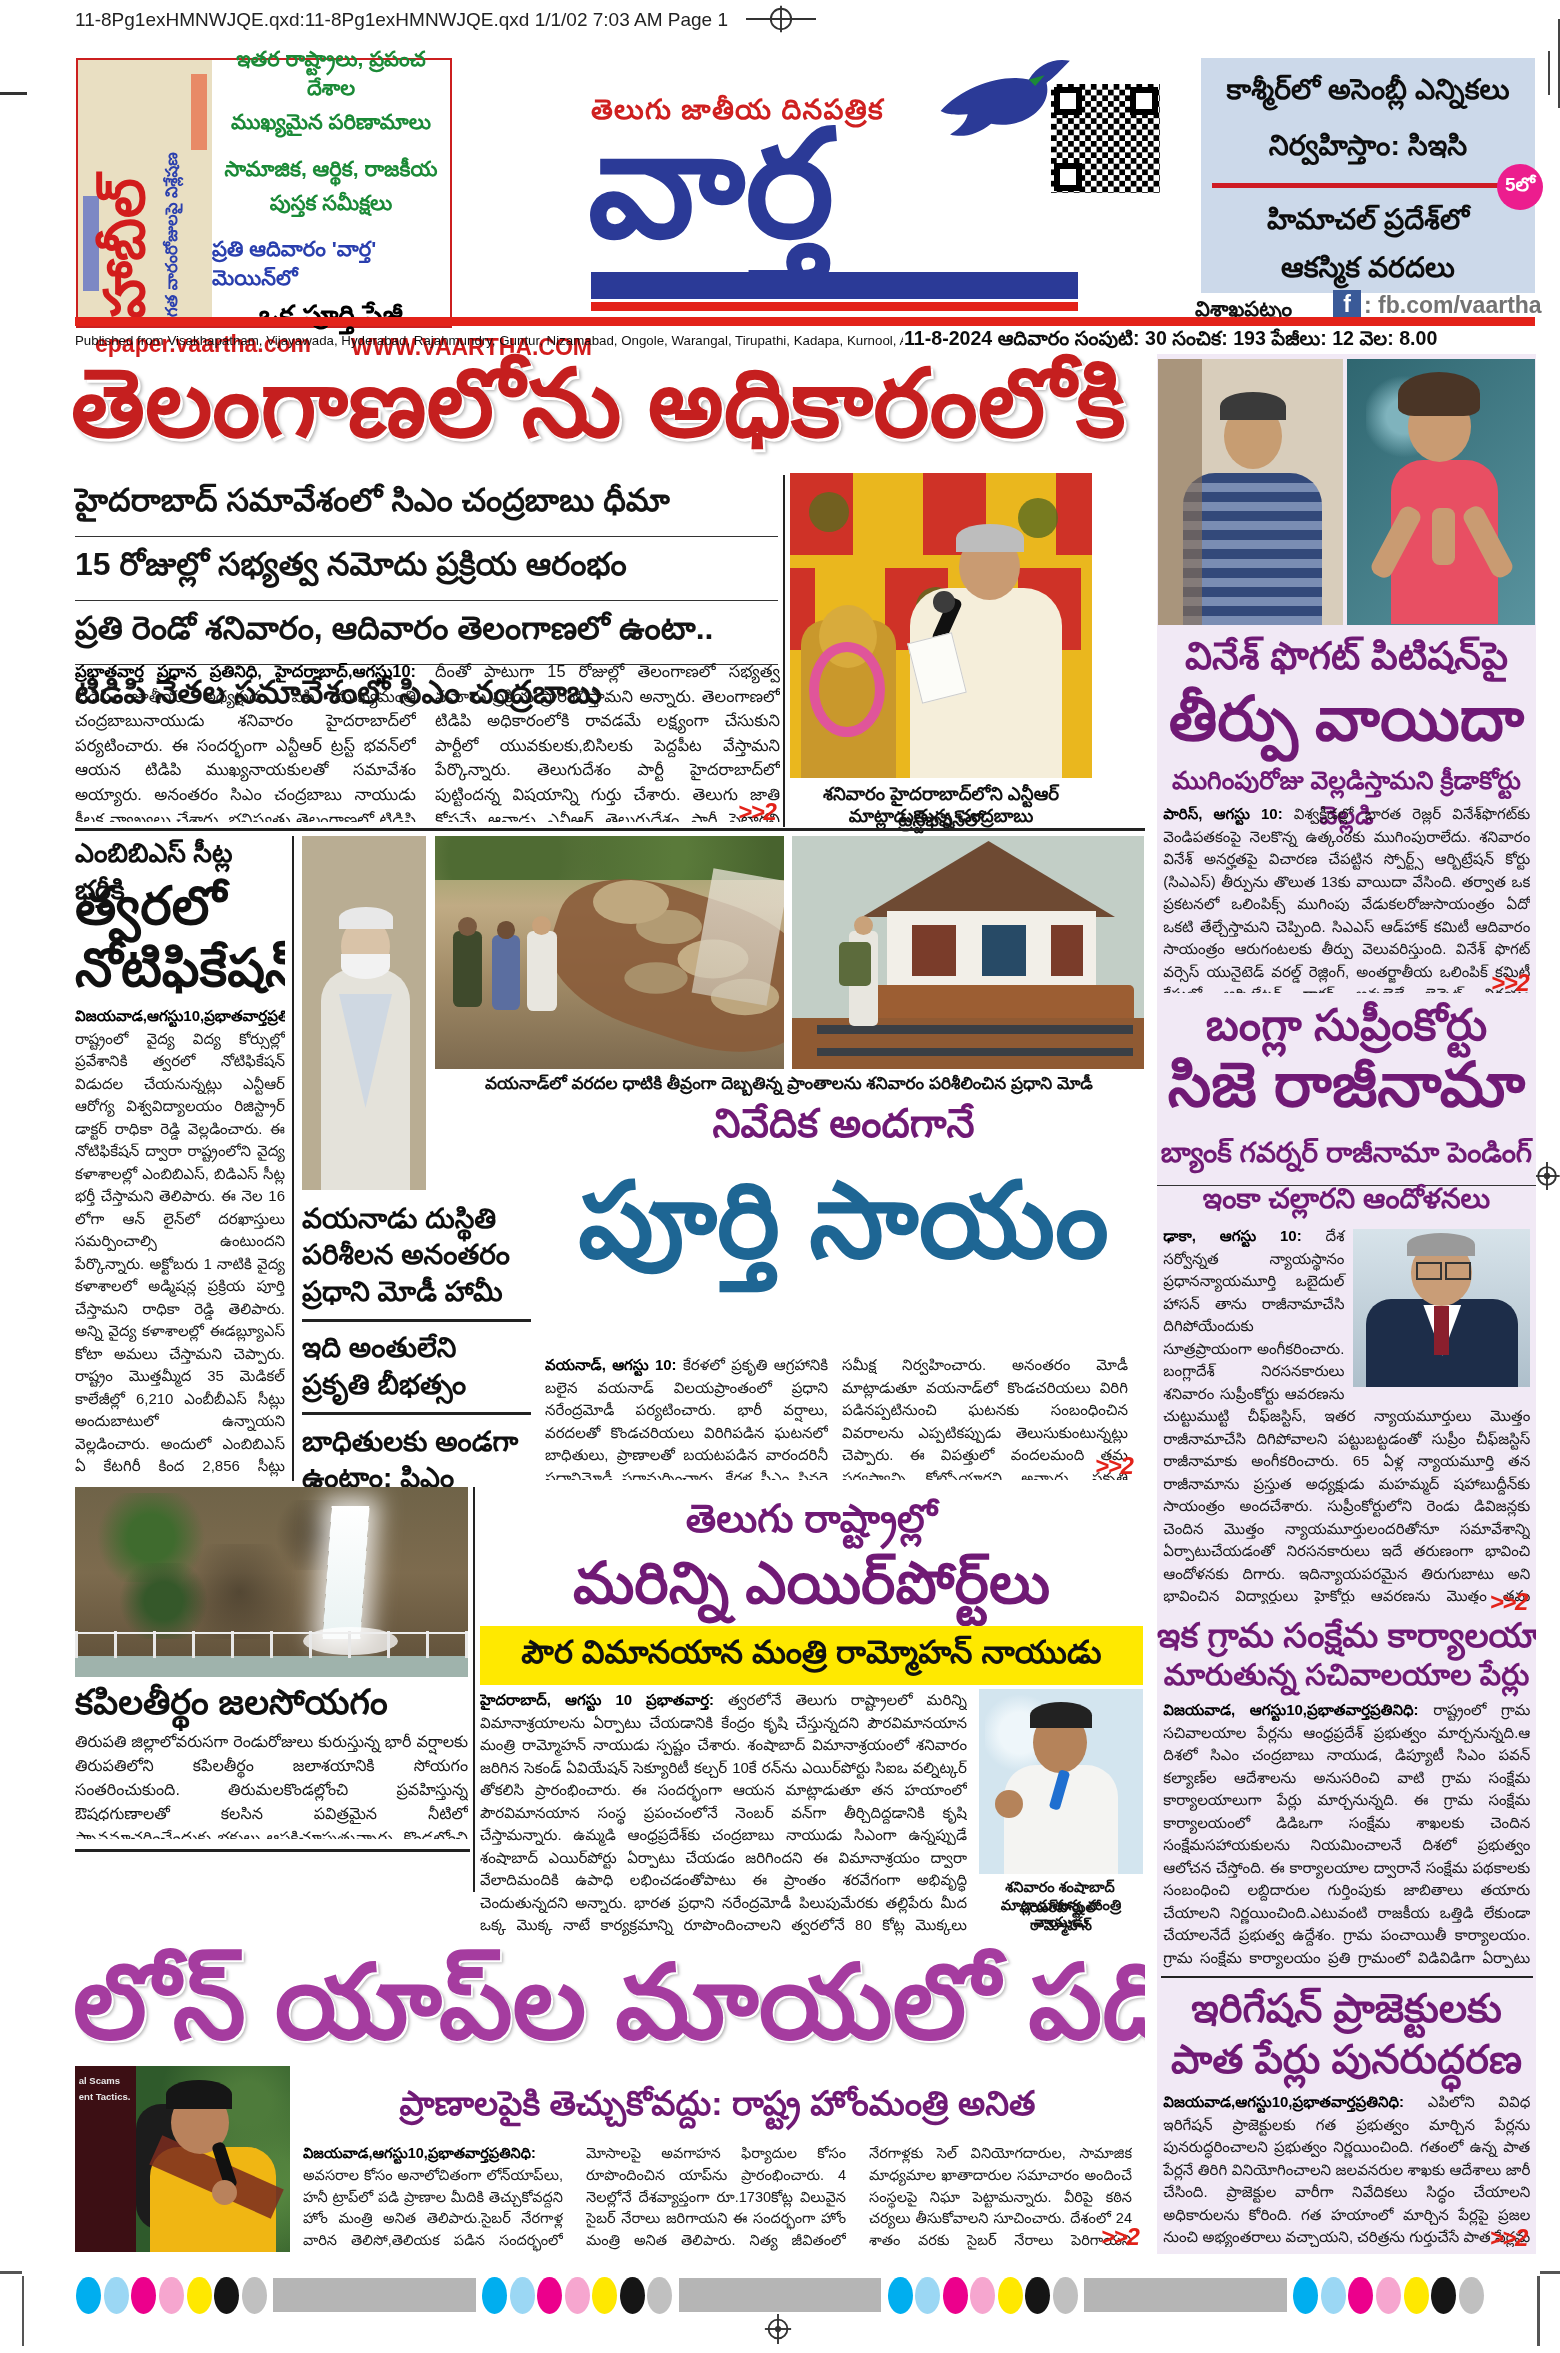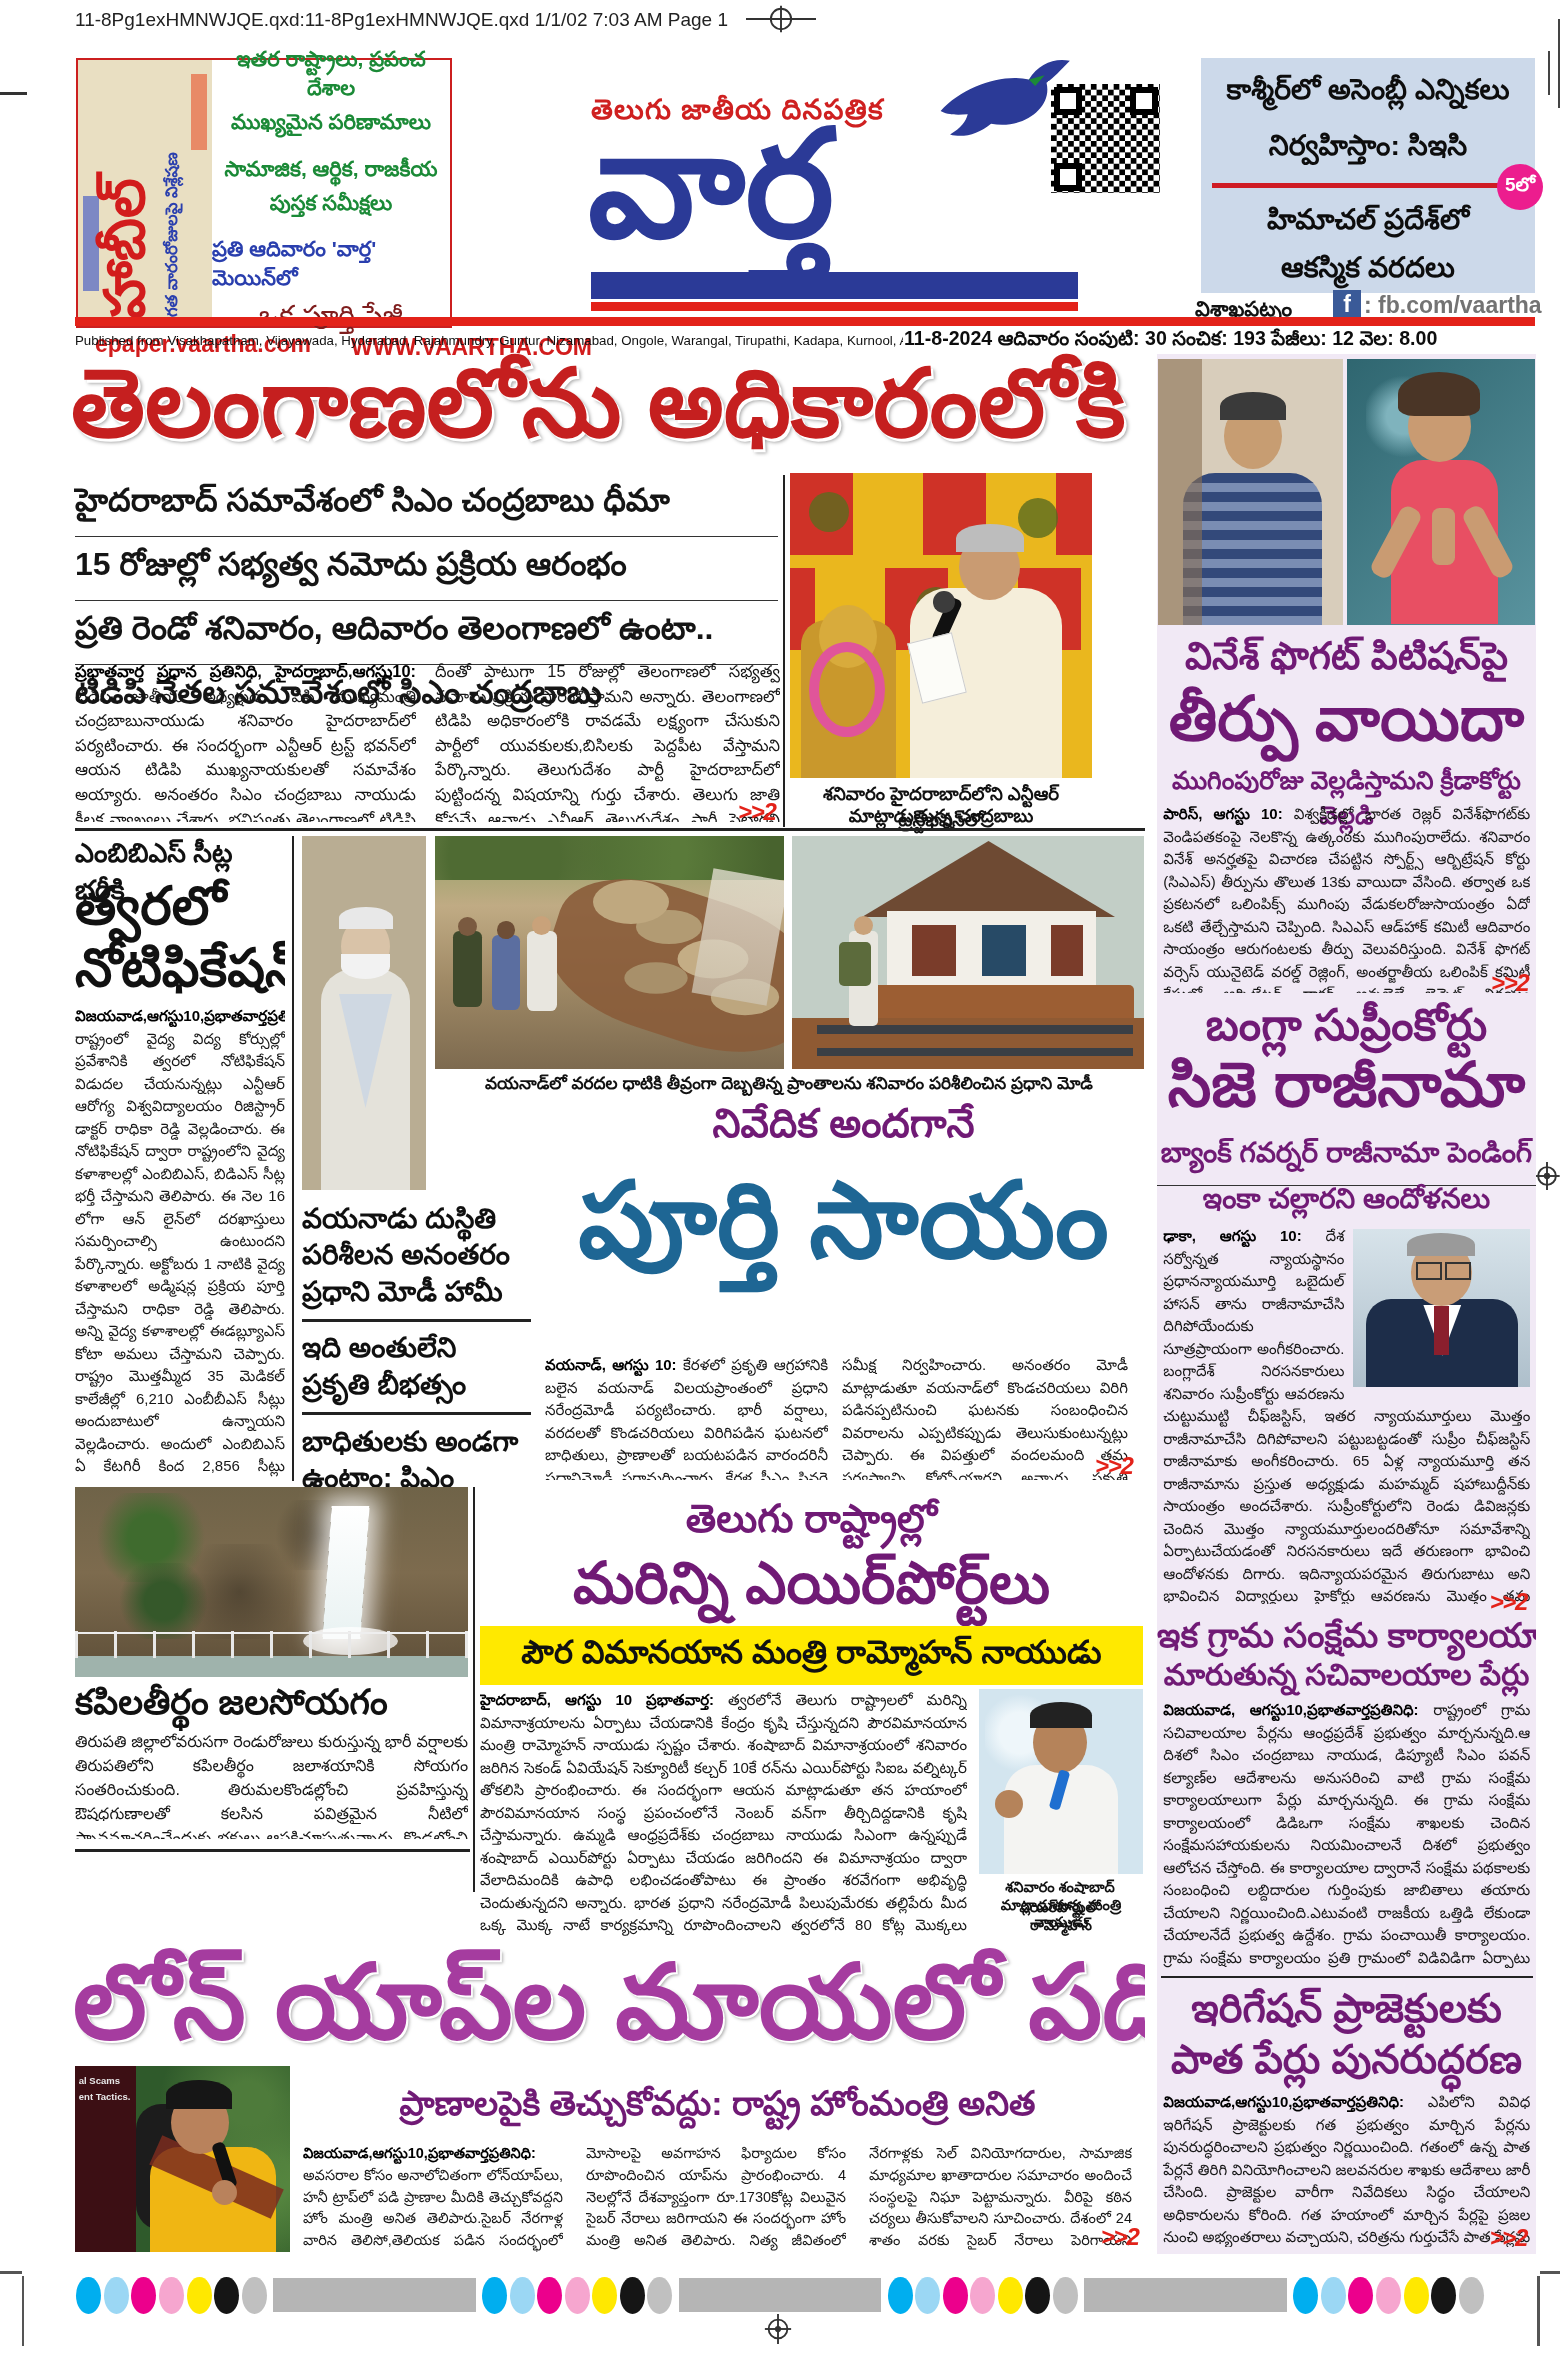--- a/index.html
+++ b/index.html
@@ -19,21 +19,21 @@
   .promo{position:absolute;left:76px;top:58px;width:372px;height:266px;border:2.5px solid #cc1f1f;display:flex;background:#fff;}
   .promo-left{position:relative;width:134px;background:#e9dfc2;overflow:hidden;}
   .vtitle{position:absolute;left:19px;top:6.3px;height:253px;writing-mode:vertical-rl;transform:rotate(180deg);
           font-size:56px;font-weight:900;color:#d21c1c;line-height:1;}
   .vnote{position:absolute;left:82px;top:10px;height:247px;writing-mode:vertical-rl;transform:rotate(180deg);
          font-size:16.4px;font-weight:bold;color:#2a3fae;}
   .promo-right{flex:1;display:flex;flex-direction:column;align-items:center;justify-content:center;gap:5px;background:#fff;}
   .pg{font-size:21px;font-weight:900;color:#1b8a37;text-align:center;}
   .pdiv{width:70%;height:1.9px;background:#d8a0b8;margin:3.8px 0;}
   .pbl{font-size:21px;font-weight:900;color:#2a3fae;}
-  .prd{font-size:28px;font-weight:400;color:#7f1d1d;}
+  .prd{font-size:28px;font-weight:700;color:#000000;}
   .url{position:absolute;font-size:23px;font-weight:900;color:#d21c1c;}
   .tagline{position:absolute;left:591px;top:94px;font-size:28px;font-weight:900;color:#cf2020;letter-spacing:1.3px;}
   .logo{position:absolute;left:588px;top:106px;width:493px;height:171px;font-size:150px;line-height:1.05;
         font-weight:900;color:#2b3a97;overflow:hidden;}
   .qr{position:absolute;left:1048px;top:81px;width:109px;height:109px;background:#fff;border:3.8px solid #fff;
       background-image:repeating-conic-gradient(#000 0 25%,#fff 0 50%);background-size:11.4px 11.4px;}
   .qr .f{position:absolute;width:28px;height:28px;background:#fff;border:6.3px solid #000;box-sizing:border-box;}
   .topbox{position:absolute;left:1201px;top:58px;width:334px;height:235px;background:#ccd9ea;}
   .tb{position:absolute;width:100%;text-align:center;font-size:28.4px;font-weight:900;color:#0d0d0d;}
   .tbrule{position:absolute;left:11.4px;top:125px;width:302px;height:5px;background:#cf1b24;}

